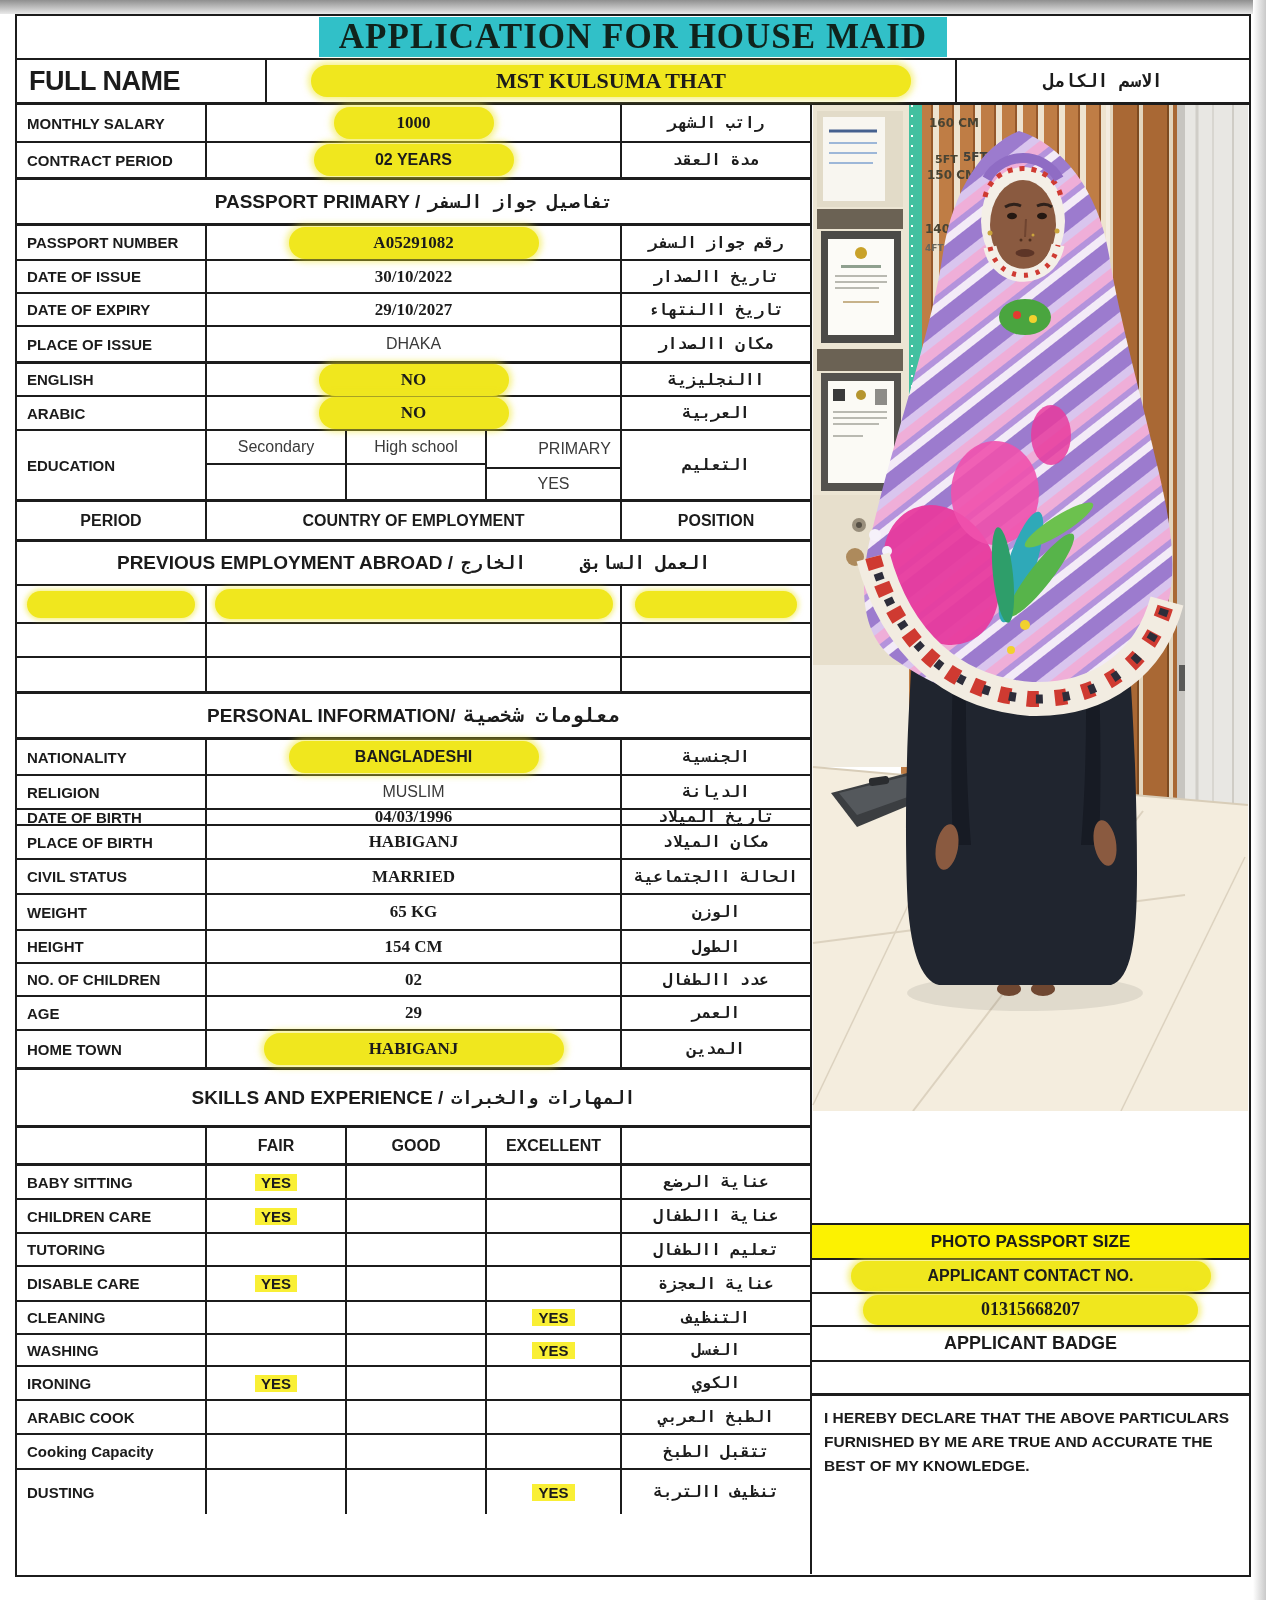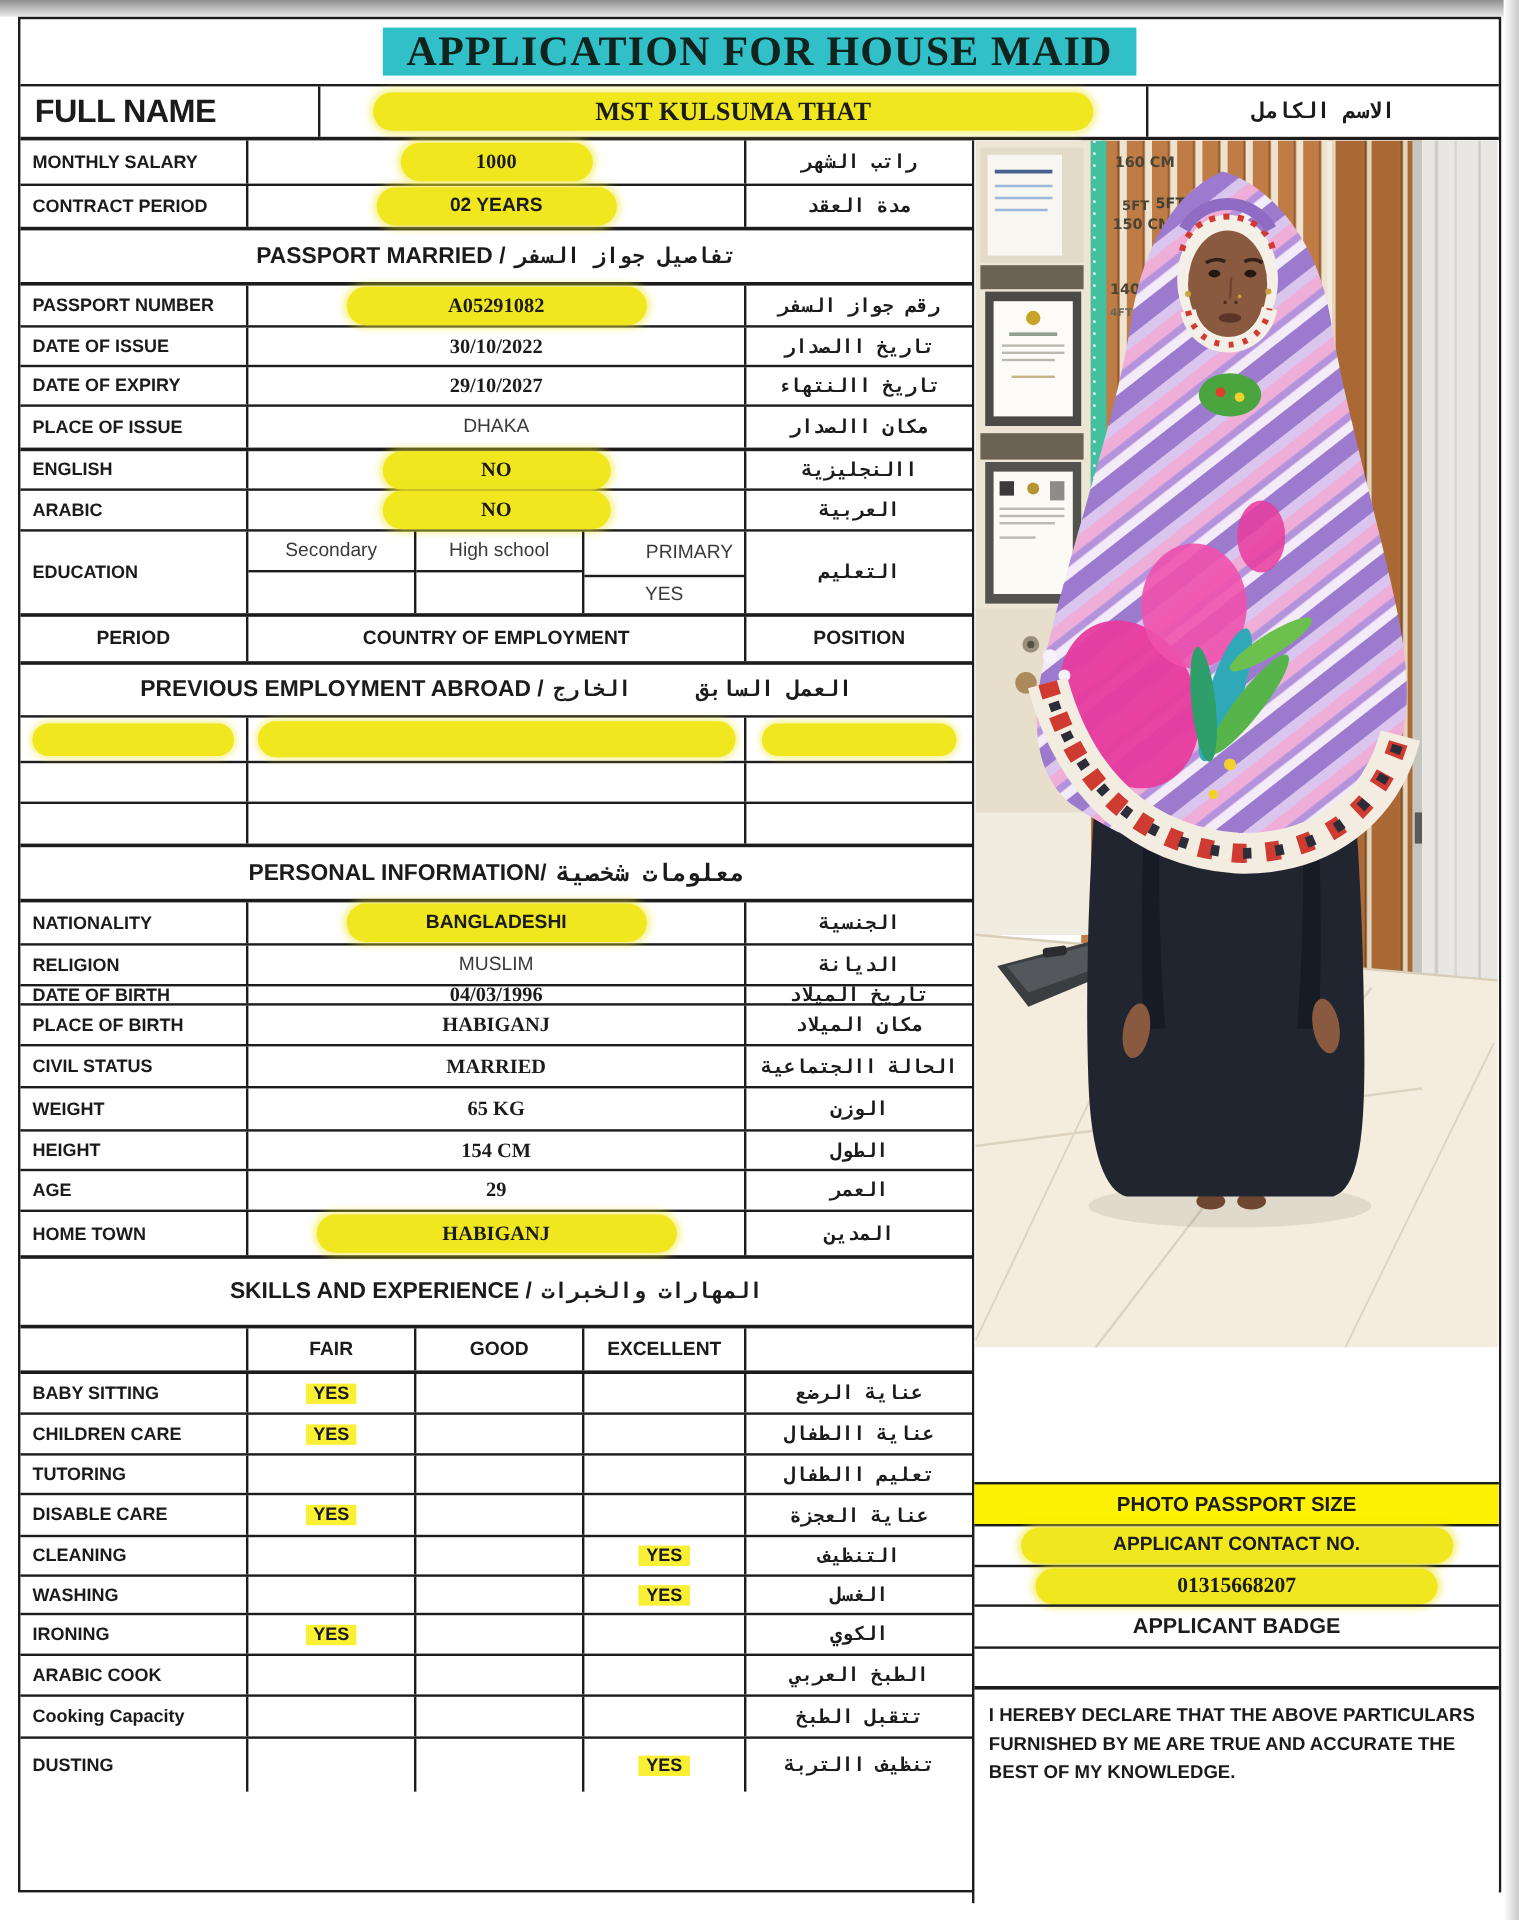--- a/index.html
+++ b/index.html
@@ -5,21 +5,21 @@
   html,body{margin:0;padding:0;background:#ffffff;}
   body{width:1266px;height:1600px;position:relative;overflow:hidden;
        font-family:"Liberation Sans",sans-serif;color:#1b1b1b;}
   .scan-top{position:absolute;left:0;top:0;width:1266px;height:14px;
       background:linear-gradient(#8f8f8f,#e9e9e9);}
   .scan-right{position:absolute;right:0;top:0;width:13px;height:1600px;
       background:linear-gradient(90deg,#ffffff,#c9c9c9);}
   .form{position:absolute;left:15px;top:14px;width:1236px;height:1563px;
       border:2.5px solid #1c1c1c;box-sizing:border-box;background:#fff;}
   
-  .title-row{height:54px;display:flex;align-items:center;justify-content:center;}
+  .title-row{height:42px;display:flex;align-items:center;justify-content:center;}
   .title-band{background:#31c0c8;padding:0 20px;height:40px;display:flex;align-items:center;
       font-family:"Liberation Serif",serif;font-weight:bold;font-size:35px;letter-spacing:1px;color:#10231c;}
   
   .fullname-row{height:47px;display:flex;border-top:2px solid #1c1c1c;border-bottom:3px solid #1c1c1c;box-sizing:border-box;}
   .fn-label{width:250px;border-right:2px solid #1c1c1c;display:flex;align-items:center;
       padding-left:12px;font-weight:bold;font-size:27px;letter-spacing:-.5px;box-sizing:border-box;}
   .fn-value{width:690px;border-right:2px solid #1c1c1c;display:flex;align-items:center;justify-content:center;box-sizing:border-box;}
   .fn-ar{flex:1;display:flex;align-items:center;justify-content:center;}
   
   .body{display:flex;align-items:stretch;height:1469px;}
@@ -101,21 +101,21 @@
         <div class="c c1">CONTRACT PERIOD</div>
         <div class="c c2">
             <span class="hl vb" style="width:200px">02 YEARS</span>
           </div>
         <div class="c c3">
             <span class="ar" dir="rtl">مدة العقد</span>
           </div>
       </div>
 
       <div class="r thick hdr" style="height:46px">
-        <span>PASSPORT MARRIED /</span>
+        <span>PASSPORT PRIMARY /</span>
         <span class="ar ar-big" dir="rtl">تفاصيل جواز السفر</span>
       </div>
 
       <div class="r thick" style="height:36px">
         <div class="c c1">PASSPORT NUMBER</div>
         <div class="c c2">
             <span class="hl vs" style="width:250px">A05291082</span>
           </div>
         <div class="c c3">
             <span class="ar" dir="rtl">رقم جواز السفر</span>
@@ -269,20 +269,27 @@
         <div class="c c2 vs">65 KG</div>
         <div class="c c3">
             <span class="ar" dir="rtl">الوزن</span>
           </div>
       </div>
       <div class="r" style="height:33px">
         <div class="c c1">HEIGHT</div>
         <div class="c c2 vs">154 CM</div>
         <div class="c c3">
             <span class="ar" dir="rtl">الطول</span>
+          </div>
+      </div>
+      <div class="r" style="height:33px">
+        <div class="c c1">NO. OF CHILDREN</div>
+        <div class="c c2 vs">02</div>
+        <div class="c c3">
+            <span class="ar" dir="rtl">عدد االطفال</span>
           </div>
       </div>
       <div class="r" style="height:34px">
         <div class="c c1">AGE</div>
         <div class="c c2 vs">29</div>
         <div class="c c3">
             <span class="ar" dir="rtl">العمر</span>
           </div>
       </div>
       <div class="r" style="height:38px">

